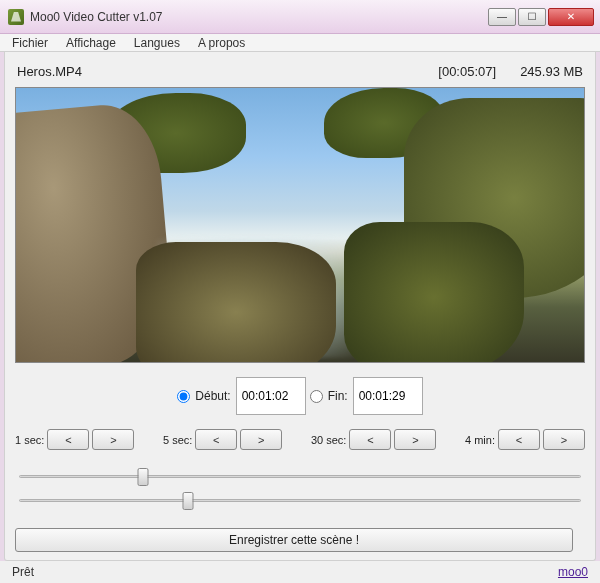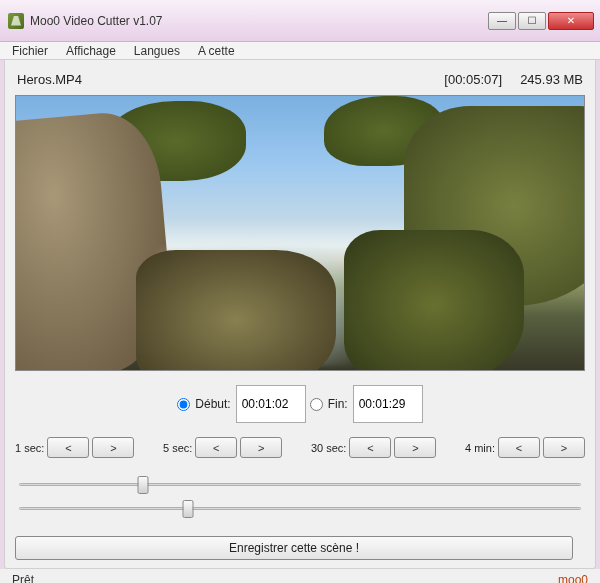--- a/index.html
+++ b/index.html
@@ -6,21 +6,21 @@
   body {
     font-family: "Segoe UI", Tahoma, sans-serif;
     font-size: 12px;
     background: #e8d8e8;
     width: 600px;
     height: 583px;
     overflow: hidden;
   }
   
   .titlebar {
-    height: 42px;
+    height: 34px;
     background: linear-gradient(to bottom, #f8f0f8, #e8d0e8);
     border-bottom: 1px solid #d0b0d0;
     display: flex;
     align-items: center;
     padding: 0 6px 0 8px;
   }
   .app-icon {
     width: 16px; height: 16px;
     background: linear-gradient(135deg, #7a9a3a, #4a6a1a);
     border-radius: 2px;
@@ -78,21 +78,21 @@
   }
   
   .file-row {
     display: flex;
     justify-content: space-between;
     font-size: 13px;
     color: #222;
     padding: 4px 2px 8px 2px;
     text-align: right;
   }
-  .file-meta { display: flex; gap: 18px; }
+  .file-meta { display: flex; gap: 24px; }
   
   .preview {
     width: 100%;
     height: 310px;
     border: 1px solid #888;
     background: linear-gradient(to bottom, #7ab0e0 0%, #9cc8f0 25%, #c0d8e8 45%, #e8f0f0 55%, #d8d8c8 60%, #889060 70%, #586040 80%, #383828 100%);
     position: relative;
     overflow: hidden;
   }
   .rock {
@@ -197,40 +197,40 @@
   .statusbar {
     height: 22px;
     background: #f0f0f0;
     display: flex;
     align-items: center;
     justify-content: space-between;
     padding: 0 12px;
     font-size: 12px;
     color: #333;
   }
-  .statusbar a { color: #c2410c; text-decoration: underline; }
+  .statusbar a { color: #4c1d95; text-decoration: underline; }
 </style>
 </head>
 <body>
 
 <div class="titlebar">
   <div class="app-icon"></div>
   <div class="title-text">Moo0 Video Cutter v1.07</div>
   <div class="win-btns">
     <div class="win-btn">—</div>
     <div class="win-btn">☐</div>
     <div class="win-btn close">✕</div>
   </div>
 </div>
 
 <div class="menubar">
   <div class="menu-item">Fichier</div>
   <div class="menu-item">Affichage</div>
   <div class="menu-item">Langues</div>
-  <div class="menu-item">A cette</div>
+  <div class="menu-item">A propos</div>
 </div>
 
 <div class="client">
 
   <div class="file-row">
     <div>Heros.MP4</div>
     <div class="file-meta">
       <span>[00:05:07]</span>
       <span>245.93 MB</span>
     </div>

